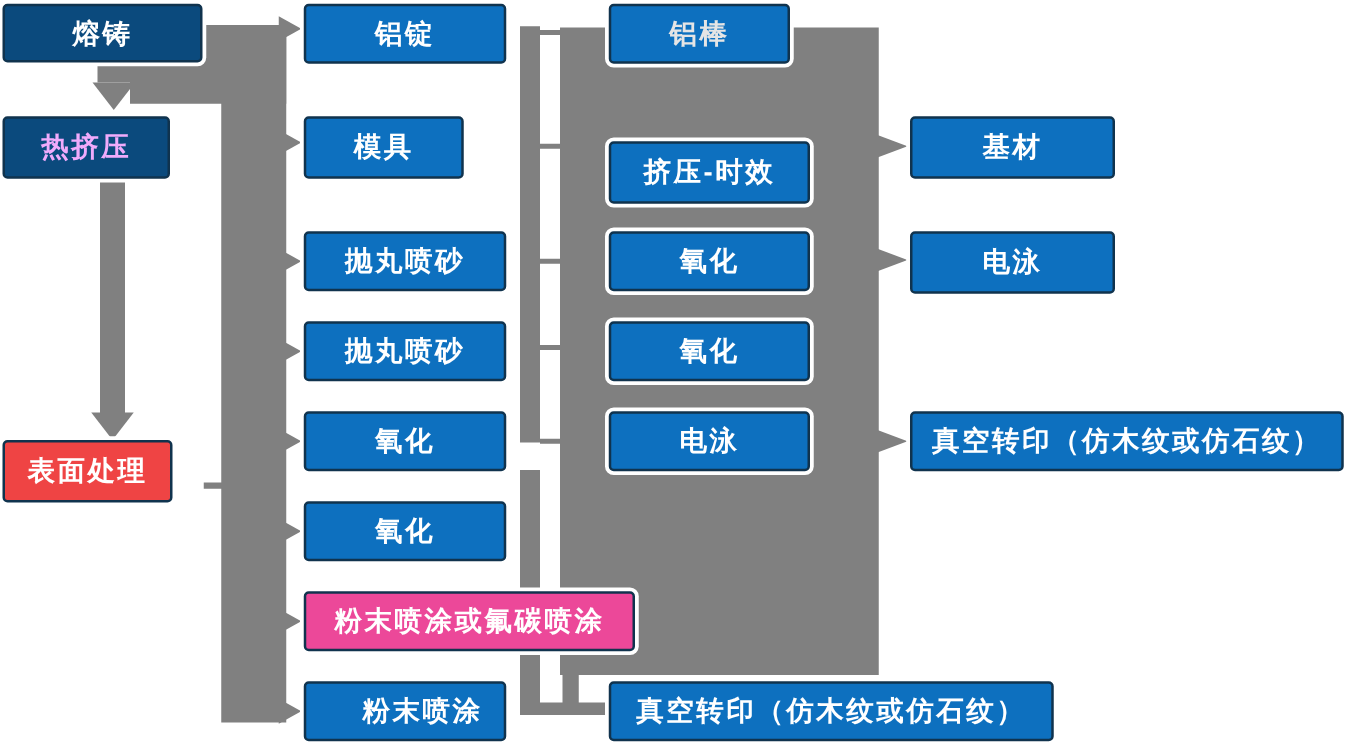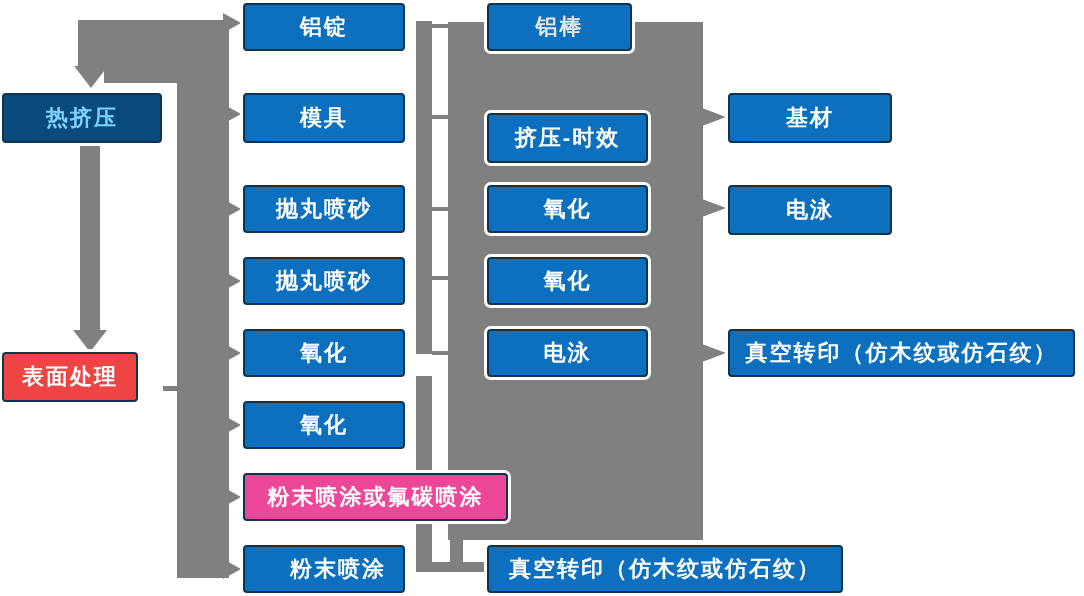--- a/index.html
+++ b/index.html
@@ -69,24 +69,25 @@
     <div class="arrow" style="left: 223px; top: 271px; border-left: 18px solid rgb(128, 128, 128); border-top: 10px solid transparent; border-bottom: 10px solid transparent;"></div>
     <div class="arrow" style="left: 223px; top: 343px; border-left: 18px solid rgb(128, 128, 128); border-top: 10px solid transparent; border-bottom: 10px solid transparent;"></div>
     <div class="arrow" style="left: 223px; top: 415px; border-left: 18px solid rgb(128, 128, 128); border-top: 10px solid transparent; border-bottom: 10px solid transparent;"></div>
     <div class="arrow" style="left: 223px; top: 487px; border-left: 18px solid rgb(128, 128, 128); border-top: 10px solid transparent; border-bottom: 10px solid transparent;"></div>
     <div class="arrow" style="left: 223px; top: 559px; border-left: 18px solid rgb(128, 128, 128); border-top: 10px solid transparent; border-bottom: 10px solid transparent;"></div>
     <div class="arrow" style="left: 74px; top: 66px; border-top: 22px solid rgb(128, 128, 128); border-left: 17px solid transparent; border-right: 17px solid transparent;"></div>
     <div class="arrow" style="left: 73px; top: 330px; border-top: 22px solid rgb(128, 128, 128); border-left: 17px solid transparent; border-right: 17px solid transparent;"></div>
     <div class="arrow" style="left: 702px; top: 108px; border-left: 24px solid rgb(128, 128, 128); border-top: 9px solid transparent; border-bottom: 9px solid transparent;"></div>
     <div class="arrow" style="left: 702px; top: 199px; border-left: 24px solid rgb(128, 128, 128); border-top: 9px solid transparent; border-bottom: 9px solid transparent;"></div>
     <div class="arrow" style="left: 702px; top: 344px; border-left: 24px solid rgb(128, 128, 128); border-top: 9px solid transparent; border-bottom: 9px solid transparent;"></div>
-    <div class="node dark" style="left: 2px; top: 93px; width: 160px; height: 50px; background: rgb(11, 74, 125); border-color: rgb(16, 51, 78); color: #7dd3fc;">热挤压</div>
+    <div class="node dark" style="left: 2px; top: 3px; width: 160px; height: 47px; background: rgb(11, 74, 125); border-color: rgb(16, 51, 78); color: rgb(255, 255, 255);">熔铸</div>
+    <div class="node dark" style="left: 2px; top: 93px; width: 134px; height: 50px; background: rgb(11, 74, 125); border-color: rgb(16, 51, 78); color: #f0abfc;">热挤压</div>
     <div class="node dark" style="left: 2px; top: 352px; width: 136px; height: 50px; background: #ef4444; border-color: rgb(16, 51, 78); color: rgb(255, 255, 255);">表面处理</div>
     <div class="node light" style="left: 243px; top: 3px; width: 162px; height: 48px; background: rgb(13, 112, 191); border-color: rgb(16, 51, 78); color: rgb(255, 255, 255);">铝锭</div>
-    <div class="node light" style="left: 243px; top: 93px; width: 162px; height: 50px; background: rgb(13, 112, 191); border-color: rgb(16, 51, 78); color: rgb(255, 255, 255); text-align: right;">模具</div>
+    <div class="node light" style="left: 243px; top: 93px; width: 128px; height: 50px; background: rgb(13, 112, 191); border-color: rgb(16, 51, 78); color: rgb(255, 255, 255); text-align: right;">模具</div>
     <div class="node light" style="left: 243px; top: 185px; width: 162px; height: 48px; background: rgb(13, 112, 191); border-color: rgb(16, 51, 78); color: rgb(255, 255, 255);">抛丸喷砂</div>
     <div class="node light" style="left: 243px; top: 257px; width: 162px; height: 48px; background: rgb(13, 112, 191); border-color: rgb(16, 51, 78); color: rgb(255, 255, 255);">抛丸喷砂</div>
     <div class="node light" style="left: 243px; top: 329px; width: 162px; height: 48px; background: rgb(13, 112, 191); border-color: rgb(16, 51, 78); color: rgb(255, 255, 255);">氧化</div>
     <div class="node light" style="left: 243px; top: 401px; width: 162px; height: 48px; background: rgb(13, 112, 191); border-color: rgb(16, 51, 78); color: rgb(255, 255, 255);">氧化</div>
     <div class="node light" style="left: 243px; top: 473px; width: 265px; height: 48px; background: #ec4899; border-color: rgb(16, 51, 78); color: rgb(255, 255, 255);">粉末喷涂或氟碳喷涂</div>
     <div class="node light" style="left: 243px; top: 545px; width: 162px; height: 48px; background: rgb(13, 112, 191); border-color: rgb(16, 51, 78); color: rgb(255, 255, 255); padding-left: 28px;">粉末喷涂</div>
     <div class="node light" style="left: 487px; top: 3px; width: 145px; height: 48px; background: rgb(13, 112, 191); border-color: rgb(16, 51, 78); color: #e5e5e5;">铝棒</div>
     <div class="node light" style="left: 487px; top: 93px; width: 161px; height: 50px; background: rgb(13, 112, 191); border-color: rgb(16, 51, 78); color: rgb(255, 255, 255); margin-top: 20px;">挤压-时效</div>
     <div class="node light" style="left: 487px; top: 185px; width: 161px; height: 48px; background: rgb(13, 112, 191); border-color: rgb(16, 51, 78); color: rgb(255, 255, 255);">氧化</div>
     <div class="node light" style="left: 487px; top: 257px; width: 161px; height: 48px; background: rgb(13, 112, 191); border-color: rgb(16, 51, 78); color: rgb(255, 255, 255);">氧化</div>

